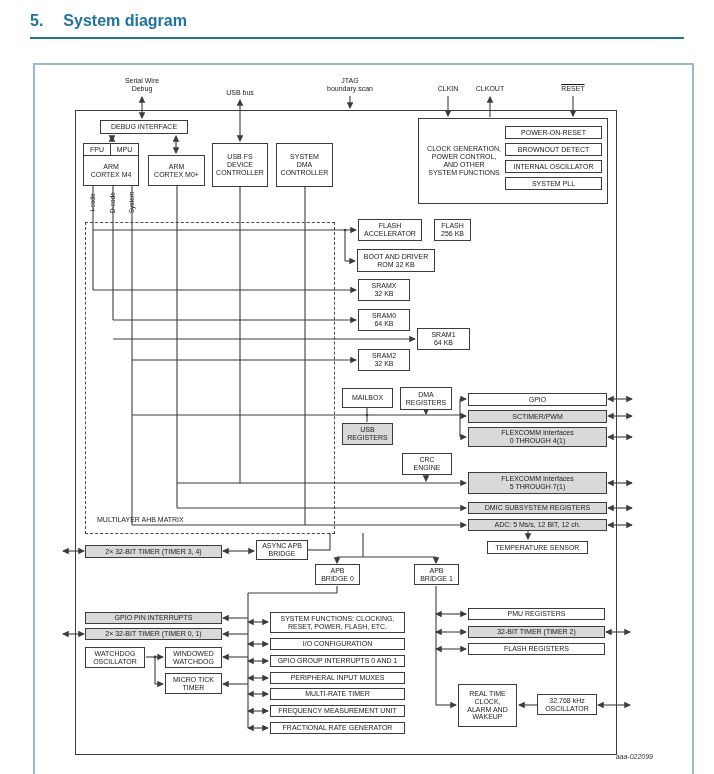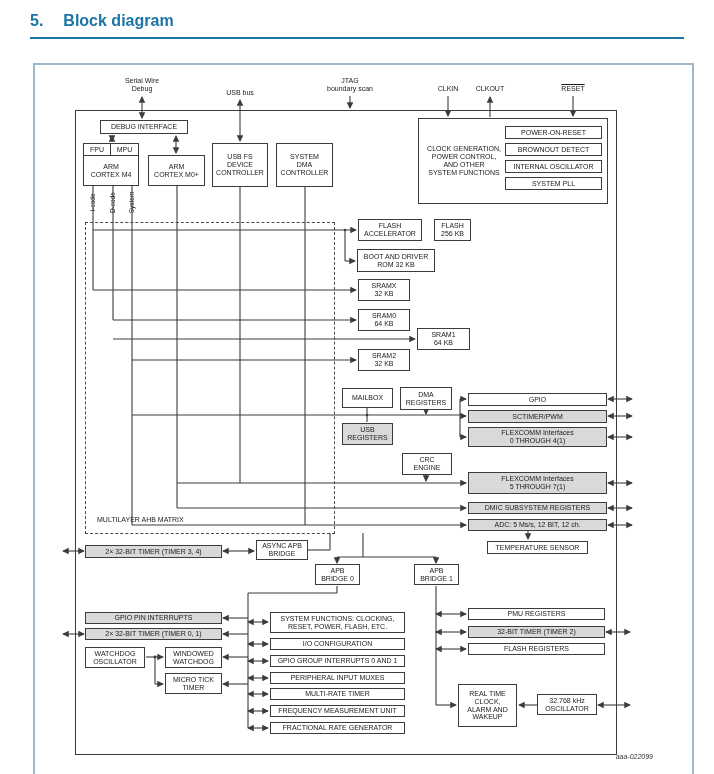--- a/index.html
+++ b/index.html
@@ -27,21 +27,21 @@
        text-align:right;color:#333;}
   svg{position:absolute;left:0;top:0;}
 </style>
 </head>
 <body>
 
 <div id="page">
 
   <div id="title">
     <span>5.</span>
-    <span>Block diagram</span>
+    <span>System diagram</span>
   </div>
   <div id="title-rule"></div>
 
   <div id="frame"></div>
   <div id="mainborder"></div>
   <div id="matrix"></div>
 
   <svg width="714" height="774">
     <defs>
       <marker id="ah" markerWidth="7" markerHeight="7" refX="5.2" refY="3" orient="auto-start-reverse">

